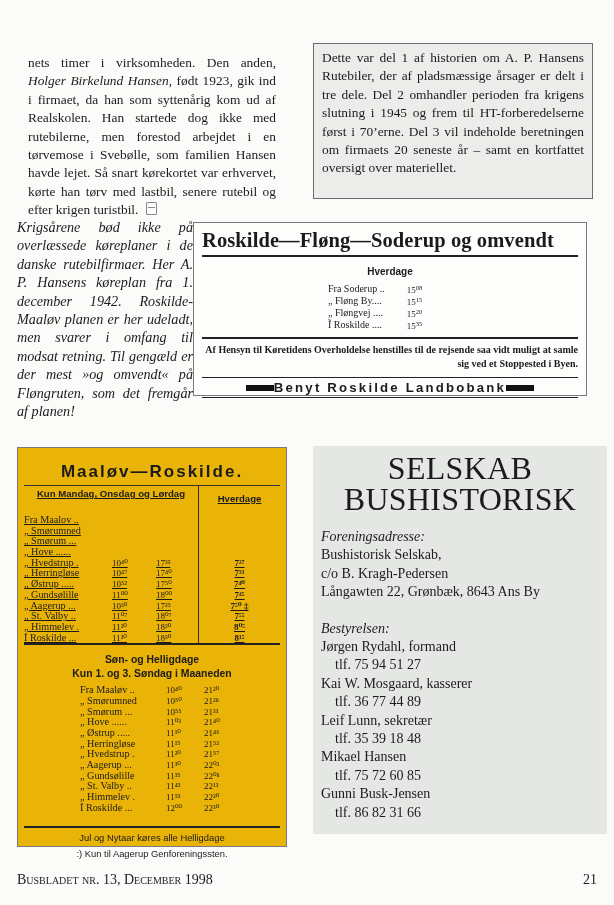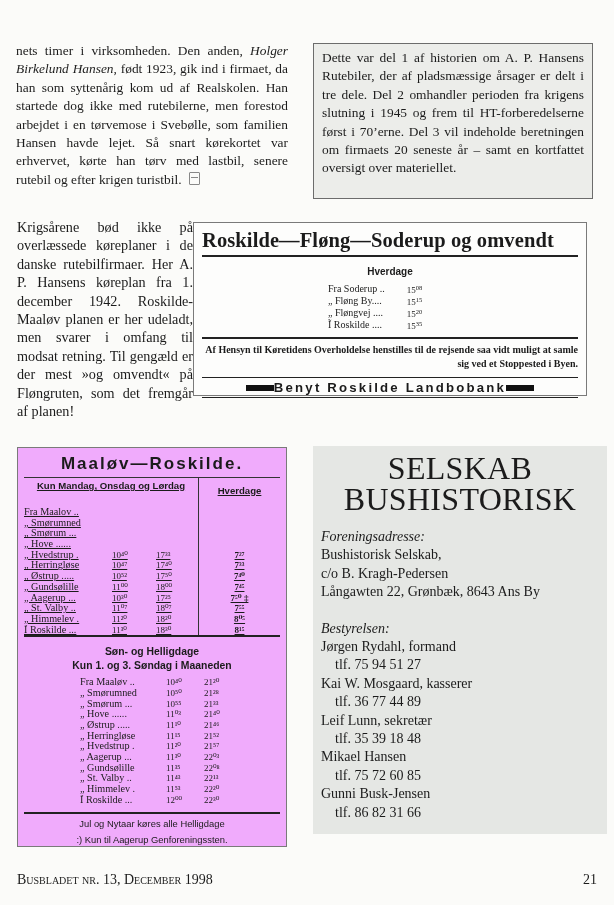--- a/index.html
+++ b/index.html
@@ -4,61 +4,61 @@
 <style>
   html, body { margin: 0; padding: 0; }
   body {
     width: 614px; height: 905px; background: #fbfbf9; position: relative; overflow: hidden;
     font-family: "Liberation Serif", "DejaVu Serif", serif; color: #1b1b1b;
   }
   .abs { position: absolute; }
 
   
   .article { left: 16px; top: 42px; width: 272px; font-size: 13.4px; line-height: 18.4px; text-align: justify; }
-  .article p { margin: 0; }
+  .article p { margin: 12px; }
   .article .it { font-style: italic; }
   .endmark { display: inline-block; width: 9px; height: 11px; border: 1px solid #888; border-radius: 1px; margin-left: 8px; vertical-align: -1px; position: relative; }
   .endmark::after { content: ""; position: absolute; left: 1px; right: 1px; top: 4px; border-top: 1px solid #888; }
 
   
   .note { left: 313px; top: 43px; width: 280px; height: 156px; background: #ecedea; border: 1px solid #6c6c6c; box-sizing: border-box; padding: 5px 8px; font-size: 13.4px; line-height: 18.4px; text-align: justify; }
 
   
-  .caption { left: 17px; top: 218px; width: 176px; font-size: 14.2px; line-height: 18.4px; text-align: justify; }
+  .caption { left: 17px; top: 218px; width: 176px; font-style: italic; font-size: 14.2px; line-height: 18.4px; text-align: justify; }
 
   
   .ad1 { left: 193px; top: 222px; width: 394px; height: 174px; background: #fdfdfc; border: 1px solid #7a7a7a; box-sizing: border-box; padding: 4px 8px 0 8px; }
   .ad1 .title { font-weight: bold; font-size: 20.5px; letter-spacing: 0.1px; white-space: nowrap; line-height: 26px; }
   .rule { border-top: 2px solid #222; margin: 2px 0; }
   .rule.thin { border-top-width: 1px; }
   .ad1 .sub { text-align: center; font-weight: bold; font-size: 10px; margin-top: 9px; }
   .tt { font-family: "Liberation Sans", "DejaVu Sans", sans-serif; }
   .ad1 table { border-collapse: collapse; margin: 6px 0 6px 126px; font-size: 10px; line-height: 10px; }
   .ad1 td { padding: 0; }
   .ad1 td.t { padding-left: 22px; font-size: 9px; }
   sup { font-size: 6.5px; vertical-align: 3px; }
   .ad1 .notice { font-family: Liberation Serif, serif; font-weight: bold; font-size: 10px; line-height: 14px; text-align: right; margin: 4px 0 6px; }
   .bank { display: flex; align-items: center; justify-content: center; font-family: "Liberation Sans", sans-serif; font-weight: bold; font-size: 13.2px; letter-spacing: 2.2px; margin: 2px 0; }
   .bar { display: inline-block; width: 28px; height: 6px; background: #111; }
 
   
-  .ad2 { left: 17px; top: 447px; width: 270px; height: 400px; background: #f0abfc; border: 1px solid #7a7a7a; box-sizing: border-box; padding: 4px 6px 0 6px; }
+  .ad2 { left: 17px; top: 447px; width: 270px; height: 400px; background: #eab308; border: 1px solid #7a7a7a; box-sizing: border-box; padding: 12px 6px 0 6px; }
   .ad2 .title { font-family: "Liberation Sans", sans-serif; font-weight: bold; font-size: 17px; letter-spacing: 2px; text-align: center; line-height: 24px; margin-bottom: 1px; }
   .ad2 .grid { display: flex; border-top: 1px solid #333; text-decoration: underline; }
   .ad2 .left { width: 174px; border-right: 1px solid #333; font-size: 10.5px; }
   .ad2 .right { flex: 1; font-size: 10.5px; }
   .ad2 .colhead { text-align: center; font-family: "Liberation Sans", sans-serif; font-weight: bold; font-size: 9.6px; line-height: 10.5px; padding-top: 3px; height: 26px; }
   .ad2 .row { display: flex; height: 10.7px; line-height: 10.7px; font-size: 10.2px; white-space: nowrap; }
   .ad2 .row .stn { width: 88px; overflow: hidden; }
   .ad2 .row .c1 { width: 44px; font-size: 9px; }
   .ad2 .row .c2 { width: 40px; font-size: 9px; }
   .ad2 .right .row { justify-content: center; font-weight: bold; font-size: 9px; }
   .ad2 .spacer { height: 42.8px; }
   .ad2 .sun-head { font-family: "Liberation Sans", sans-serif; font-weight: bold; font-size: 10.4px; text-align: center; line-height: 14px; margin-top: 8px; }
-  .ad2 .sun { margin: 4px 0 6px 56px; }
+  .ad2 .sun { margin: 4px 0 12px 56px; }
   .ad2 .sun .row .stn { width: 86px; }
   .ad2 .sun .row .c1 { width: 38px; }
   .ad2 .foot { font-family: "Liberation Sans", sans-serif; font-size: 9.4px; text-align: center; line-height: 16px; margin-top: 0; }
 
   
   .club { left: 313px; top: 446px; width: 294px; height: 388px; background: #e5e7e4; padding: 6px 8px; box-sizing: border-box; }
   .club .name { text-align: center; font-size: 32px; line-height: 30px; letter-spacing: 0.3px; margin-top: 1px; }
   .club .lbl { font-style: italic; font-size: 14px; line-height: 18.4px; }
   .club .ln { font-size: 14px; line-height: 18.4px; }
   .club .ind { padding-left: 14px; }

